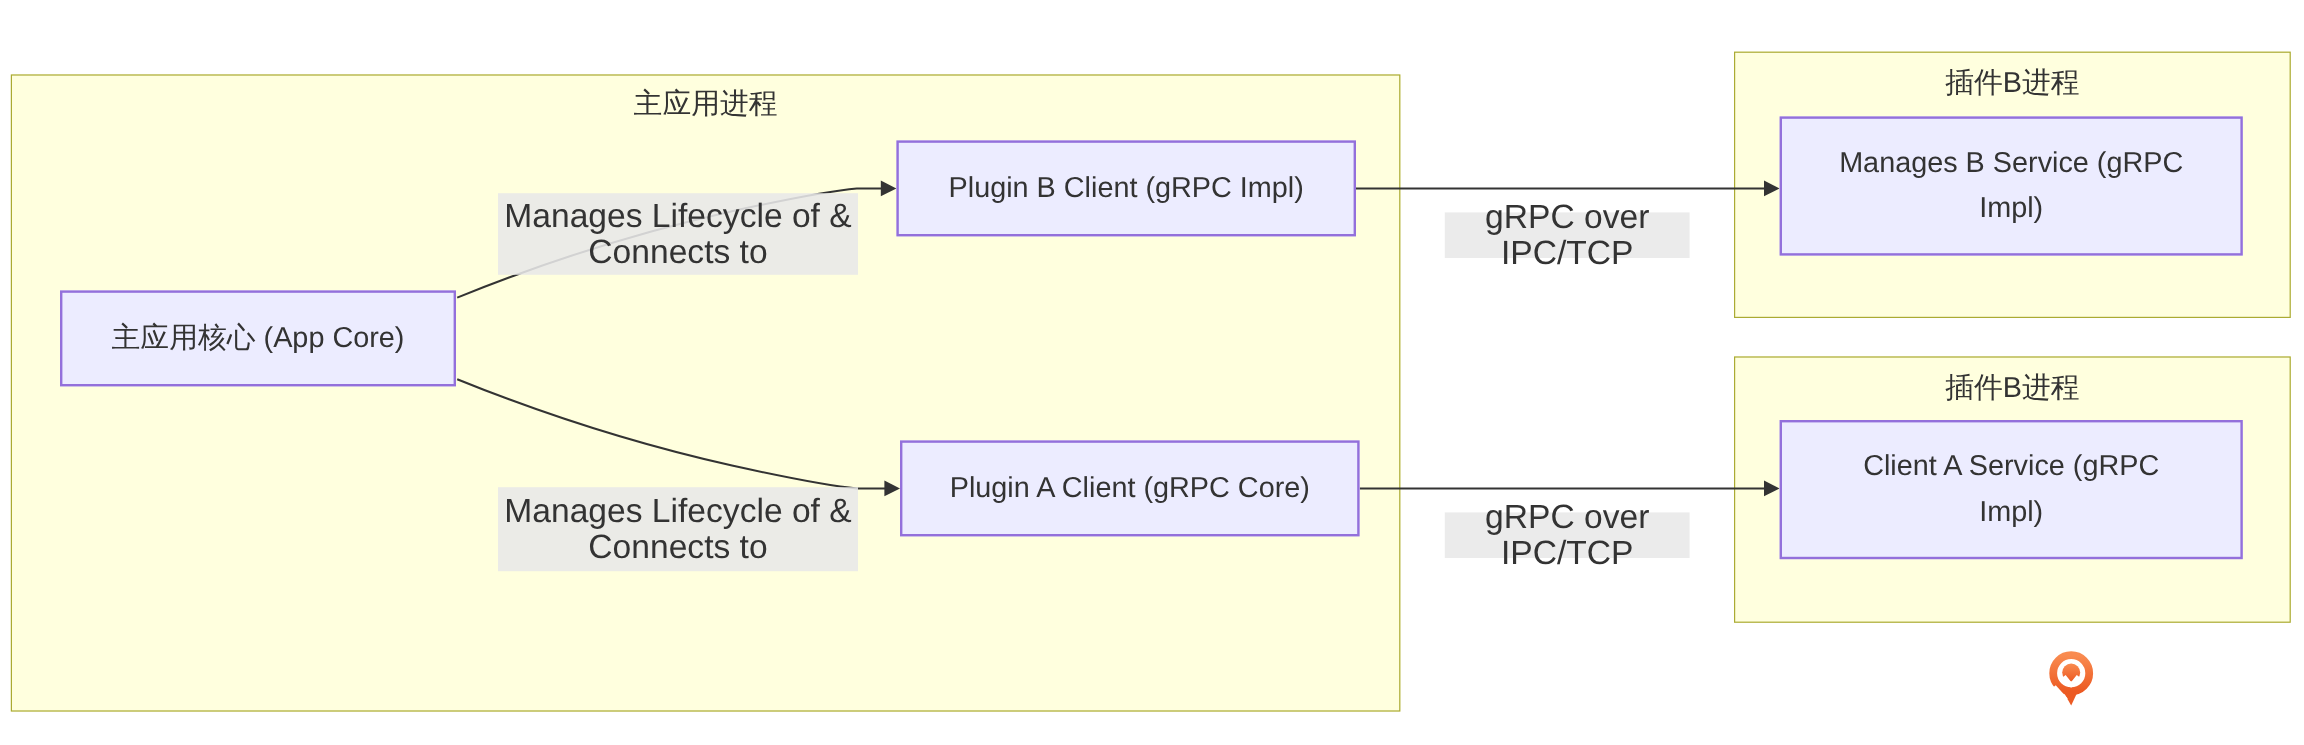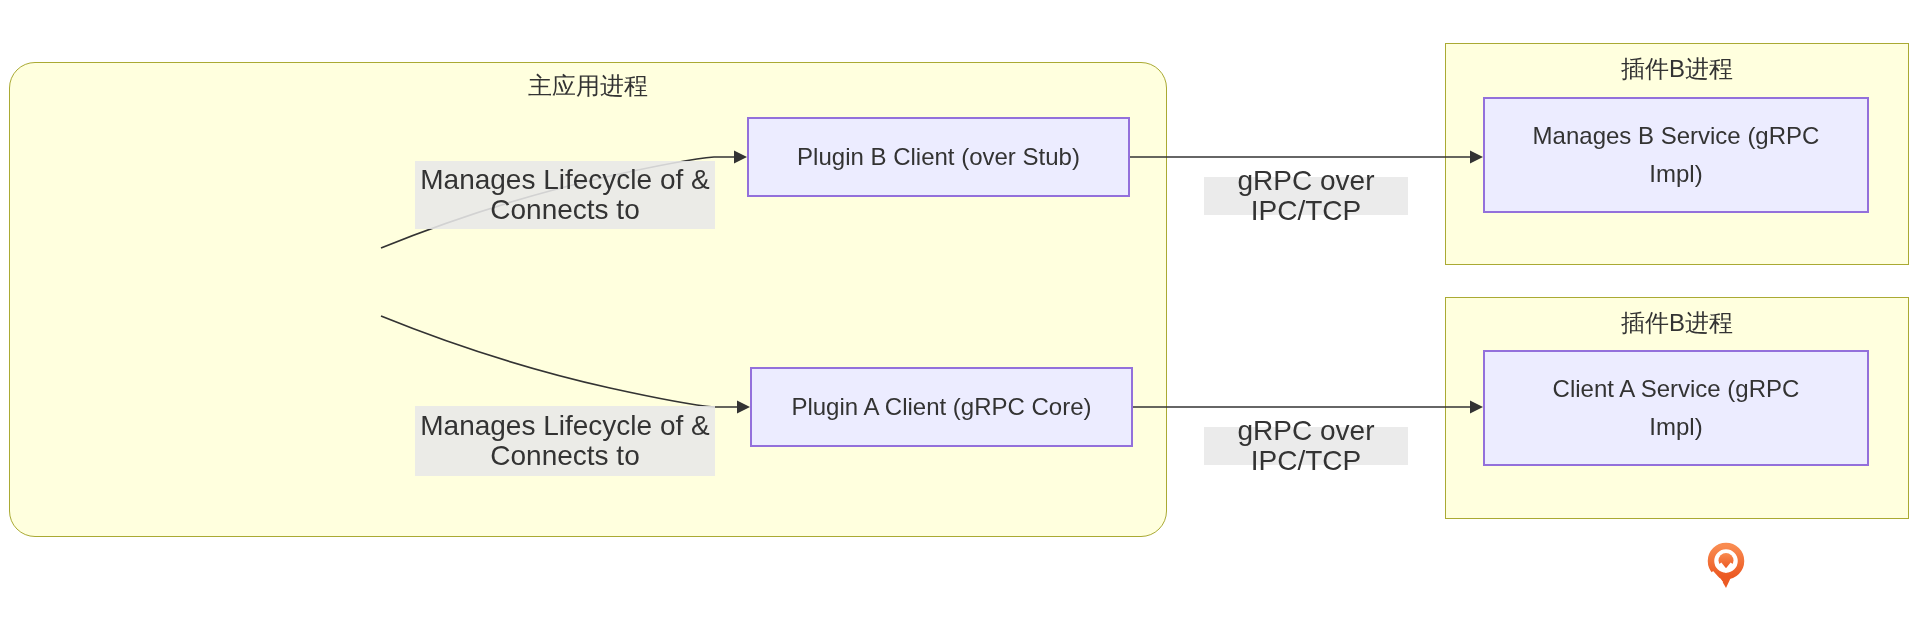--- a/index.html
+++ b/index.html
@@ -7,21 +7,21 @@
     position:relative;width:1920px;height:621px;background:#ffffff;overflow:hidden;
     font-family:"Liberation Sans","DejaVu Sans",sans-serif;color:#333333;
   }
   
   .cluster{
     position:absolute;background:#ffffde;border:1.5px solid #aaaa33;z-index:1;box-sizing:border-box;
   }
   .cluster-title{
     position:absolute;left:0;right:0;text-align:center;font-size:24px;color:#333333;z-index:2;
   }
-  #cluster-main{left:9px;top:62px;width:1158px;height:475px;border-radius:26px;}
+  #cluster-main{left:9px;top:62px;width:1158px;height:531px;}
   #cluster-main .cluster-title{top:7px;}
   #cluster-b{left:1445px;top:43px;width:464px;height:222px;}
   #cluster-a{left:1445px;top:297px;width:464px;height:222px;}
   #cluster-b .cluster-title,#cluster-a .cluster-title{top:9px;}
   
   #edge-layer{position:absolute;left:0;top:0;width:1920px;height:621px;z-index:3;}
   
   .node{
     position:absolute;background:#ececff;border:2px solid #9370db;box-sizing:border-box;
     display:flex;flex-direction:column;align-items:center;justify-content:center;
@@ -69,22 +69,25 @@
     <path d="M381,248 C455,218 530,194 610,176 C660,165 690,159 714,157 L735,157" fill="none" stroke="#333333" stroke-width="1.7"></path>
     <polygon points="734,150.5 747,157 734,163.5" fill="#333333"></polygon>
     <path d="M381,316 C455,346 530,370 610,388 C660,399 690,405 714,407 L738,407" fill="none" stroke="#333333" stroke-width="1.7"></path>
     <polygon points="737,400.5 750,407 737,413.5" fill="#333333"></polygon>
     <path d="M1130,157 L1470,157" fill="none" stroke="#333333" stroke-width="1.7"></path>
     <polygon points="1470,150.5 1483,157 1470,163.5" fill="#333333"></polygon>
     <path d="M1133,407 L1470,407" fill="none" stroke="#333333" stroke-width="1.7"></path>
     <polygon points="1470,400.5 1483,407 1470,413.5" fill="#333333"></polygon>
   </svg>
 
+  <div class="node" id="node-app-core">
+    <span>主应用核心 (App Core)</span>
+  </div>
   <div class="node" id="node-client-b">
-    <span>Plugin B Client (over Stub)</span>
+    <span>Plugin B Client (gRPC Impl)</span>
   </div>
   <div class="node" id="node-client-a">
     <span>Plugin A Client (gRPC Core)</span>
   </div>
   <div class="node" id="node-service-b">
     <span>Manages B Service (gRPC</span>
     <span>Impl)</span>
   </div>
   <div class="node" id="node-service-a">
     <span>Client A Service (gRPC</span>

